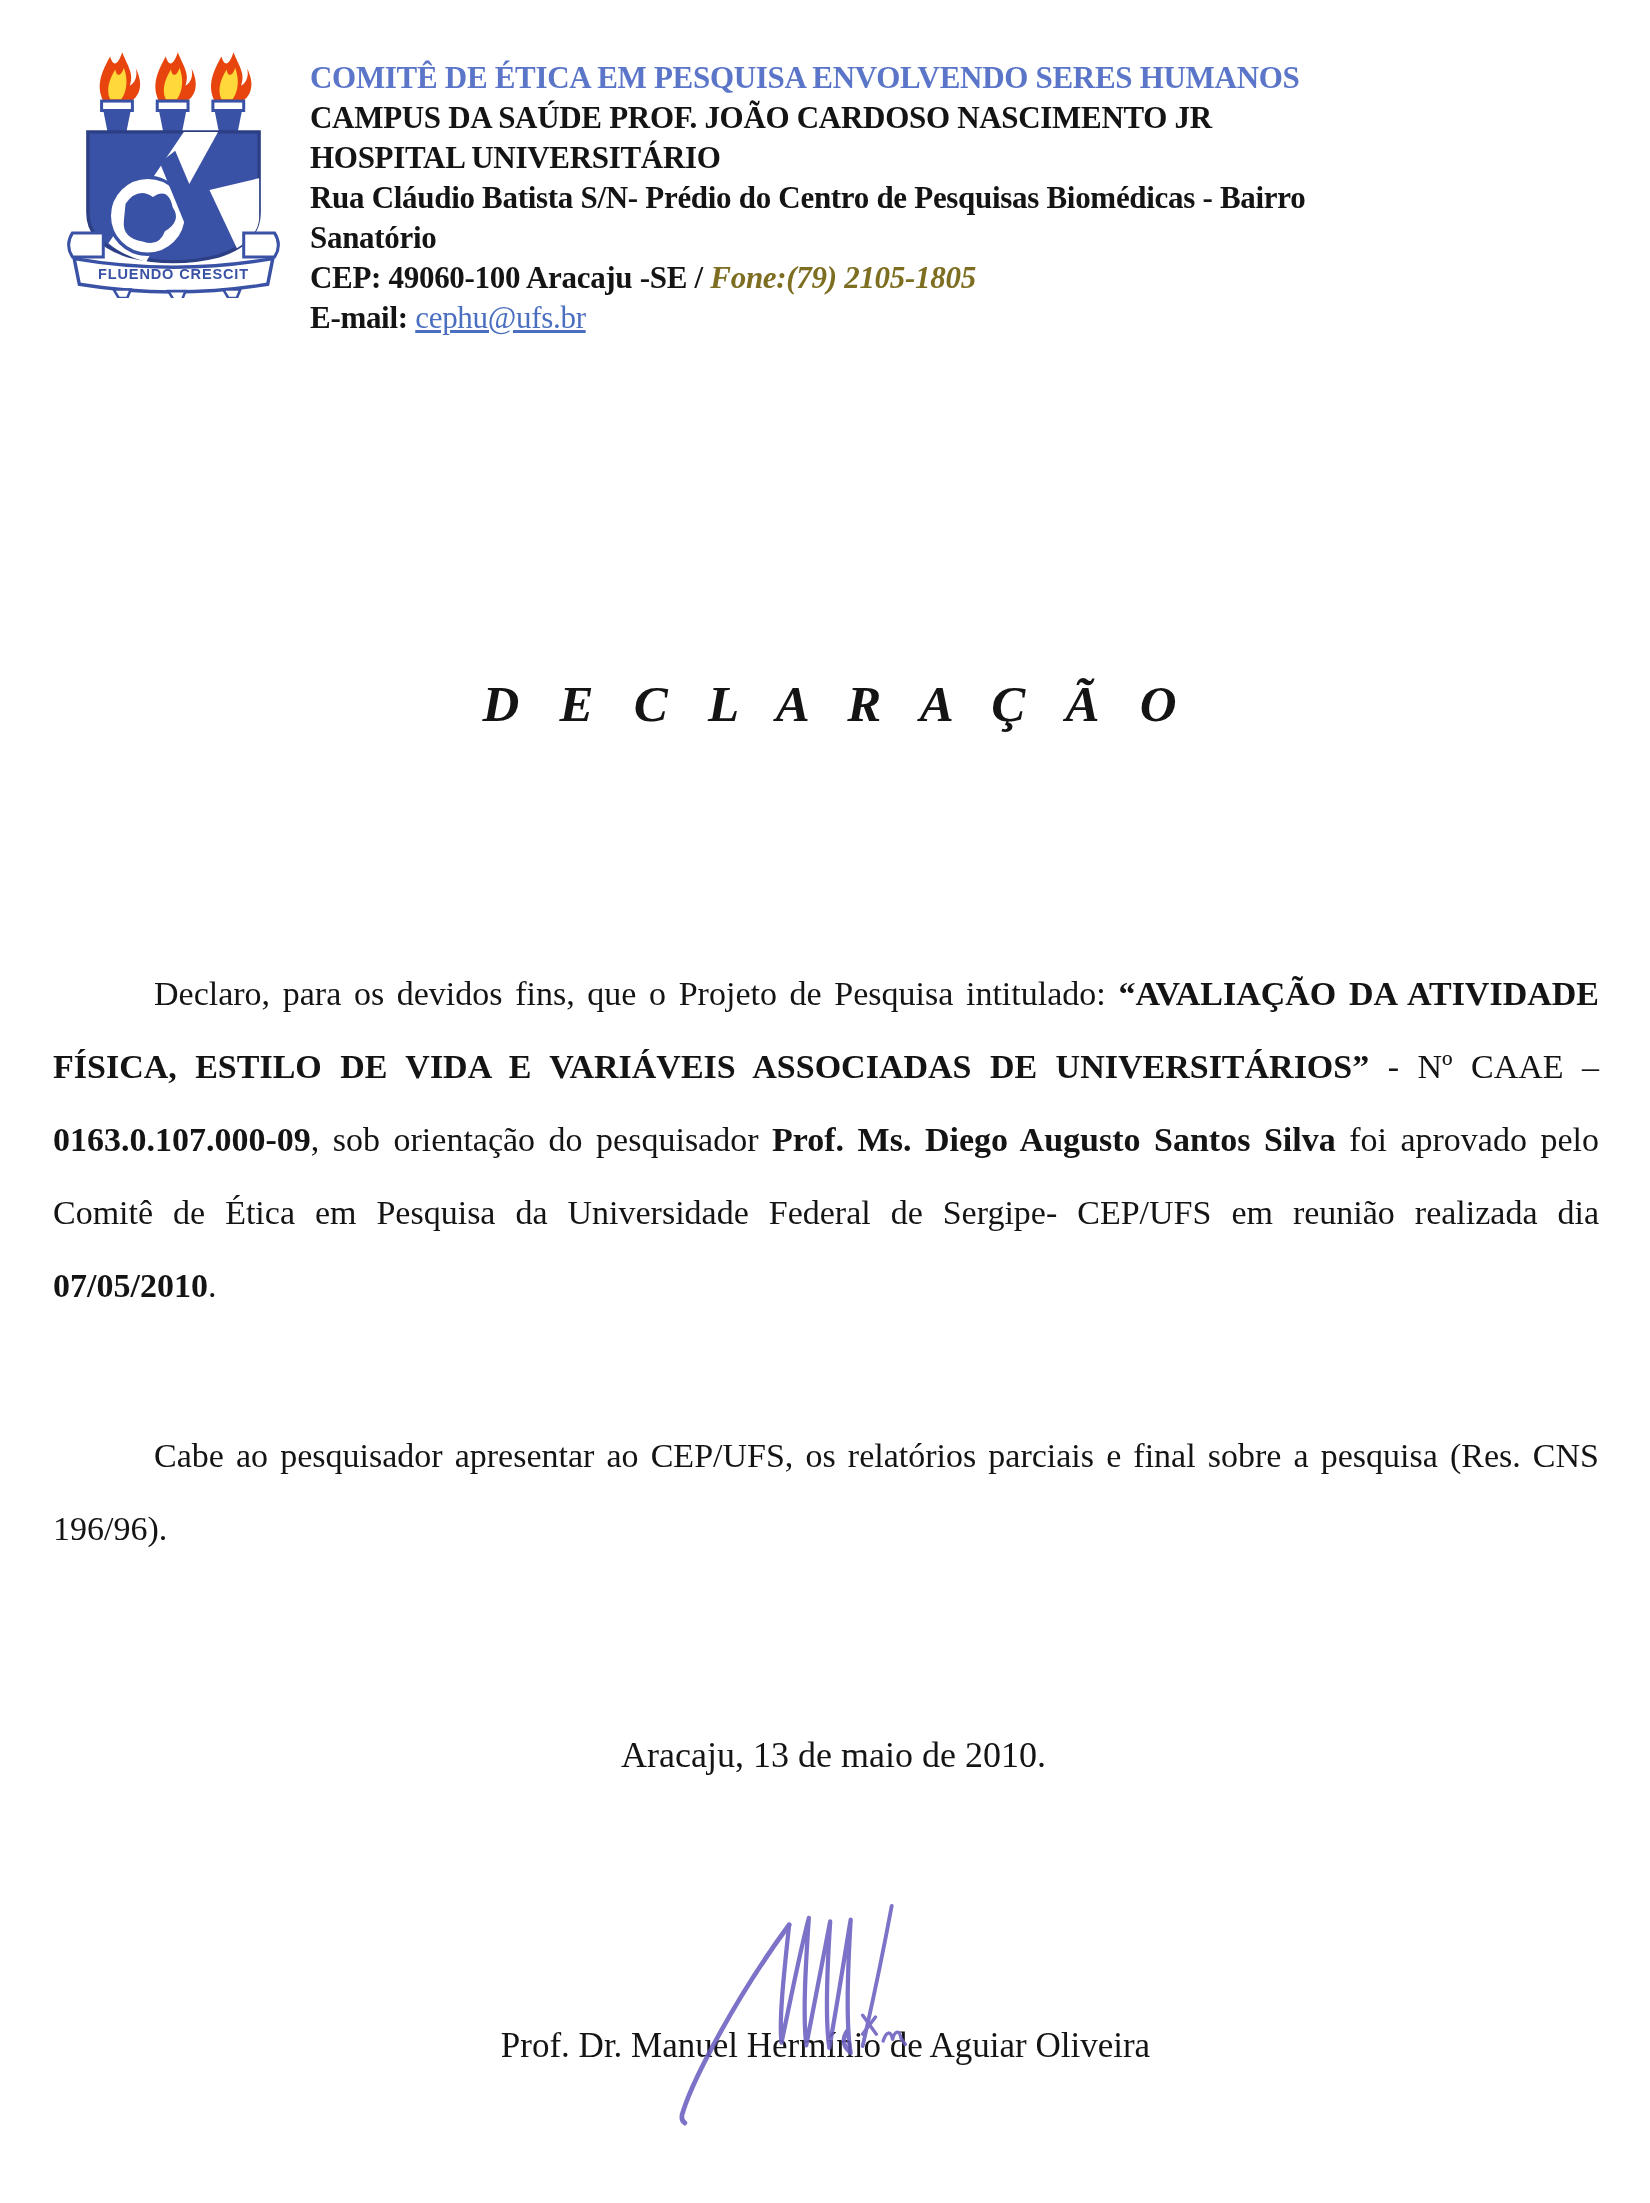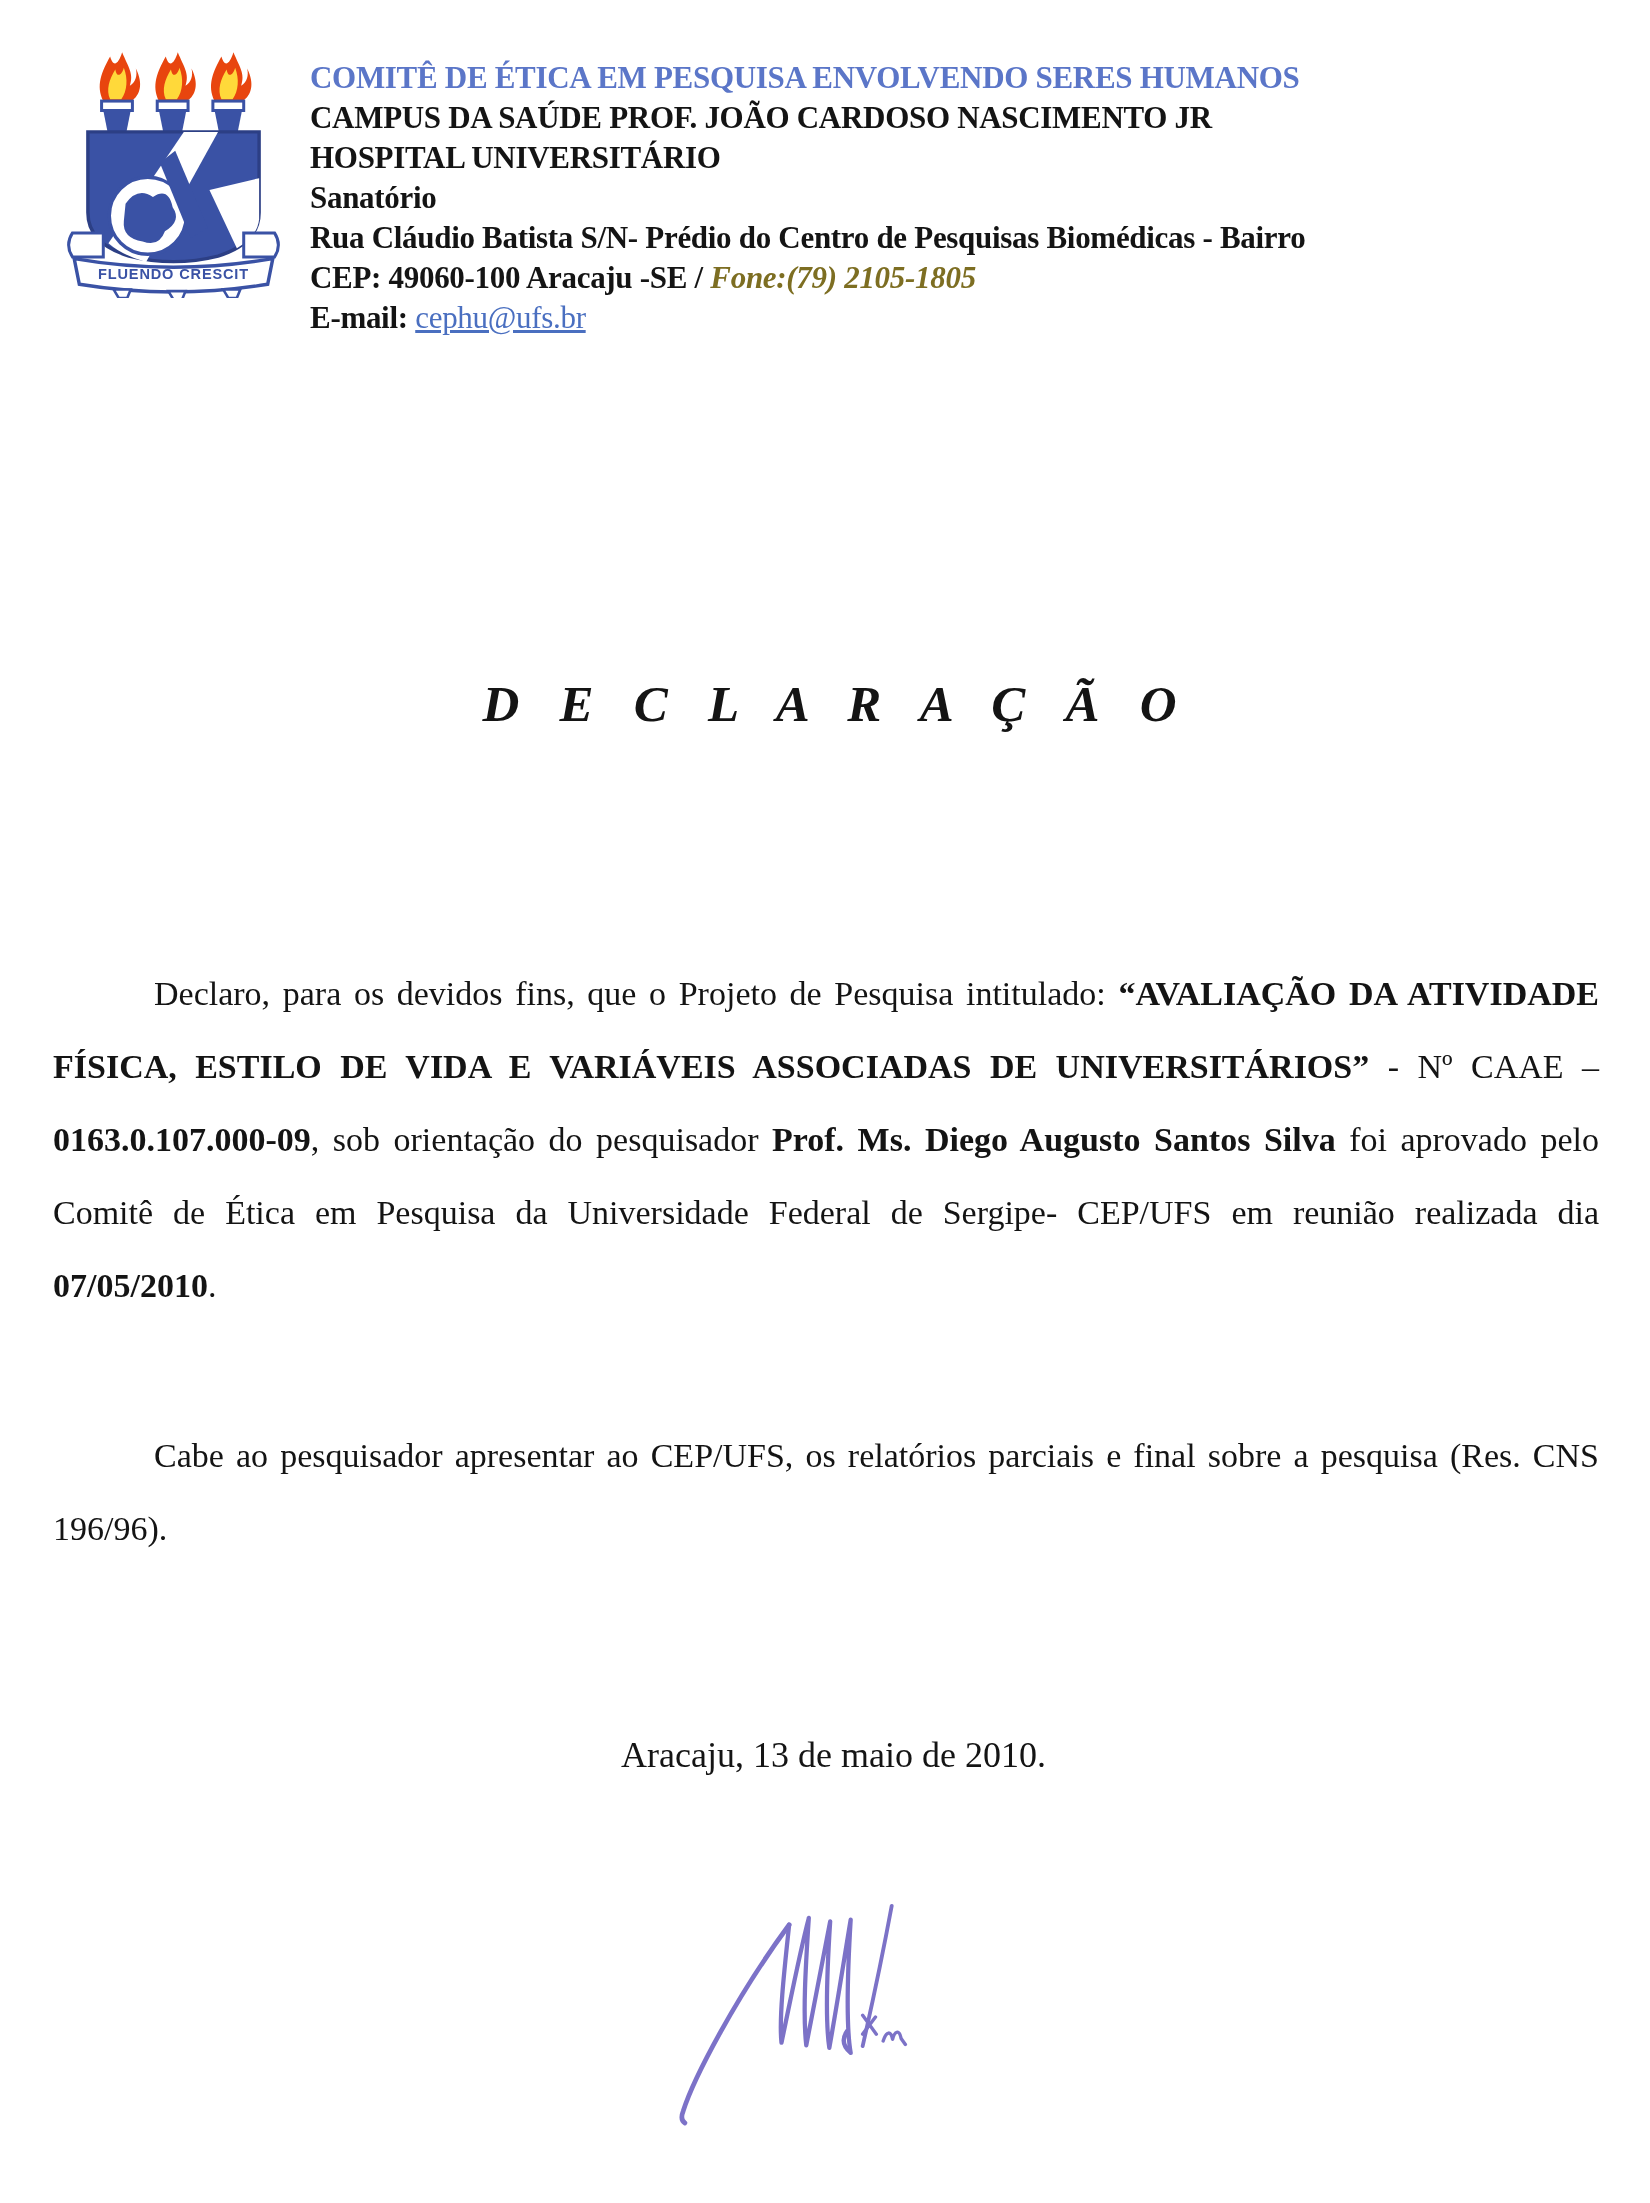--- a/index.html
+++ b/index.html
@@ -160,22 +160,22 @@
         <path d="M12 246 Q128 266 244 246 L238 276 Q128 294 18 276 Z" fill="#ffffff" stroke="#3a52a5" stroke-width="4"></path>
         <path d="M58 282 l6 10 h10 l4 -10 z M122 284 l6 10 h10 l4 -10 z M186 282 l6 10 h10 l4 -10 z" fill="#ffffff" stroke="#3a52a5" stroke-width="3"></path>
         <text x="128" y="270" text-anchor="middle" font-family="Liberation Sans, sans-serif" font-size="17" font-weight="bold" fill="#3a52a5" letter-spacing="1">FLUENDO CRESCIT</text>
       </g>
     </svg>
 
     <div class="head-lines">
       <div class="line-committee">COMITÊ DE ÉTICA EM PESQUISA ENVOLVENDO SERES HUMANOS</div>
       <div>CAMPUS DA SAÚDE PROF. JOÃO CARDOSO NASCIMENTO JR</div>
       <div>HOSPITAL UNIVERSITÁRIO</div>
+      <div>Rua Cláudio Batista S/N- Prédio do Centro de Pesquisas Biomédicas - Bairro</div>
       <div>Sanatório</div>
-      <div>Rua Cláudio Batista S/N- Prédio do Centro de Pesquisas Biomédicas - Bairro</div>
       <div><span>CEP: 49060-100 Aracaju -SE / </span><span class="phone-part">Fone:(79) 2105-1805</span></div>
       <div><span>E-mail: </span><a class="email-link">cephu@ufs.br</a></div>
     </div>
   </div>
 
   <div class="doc-title">D E C L A R A Ç Ã O</div>
 
   <p class="body-par par-1"><span>Declaro, para os devidos fins, que o Projeto de Pesquisa intitulado: </span><span class="b">“AVALIAÇÃO DA ATIVIDADE FÍSICA, ESTILO DE VIDA E VARIÁVEIS ASSOCIADAS DE UNIVERSITÁRIOS”</span><span> - Nº CAAE – </span><span class="b">0163.0.107.000-09</span><span>, sob orientação do pesquisador </span><span class="b">Prof. Ms. Diego Augusto Santos Silva</span><span> foi aprovado pelo Comitê de Ética em Pesquisa da Universidade Federal de Sergipe- CEP/UFS em reunião realizada dia </span><span class="b">07/05/2010</span><span>.</span></p>
 
   <p class="body-par par-2">Cabe ao pesquisador apresentar ao CEP/UFS, os relatórios parciais e final sobre a pesquisa (Res. CNS 196/96).</p>
@@ -196,15 +196,16 @@
                                C 220 96 218 152 224 186 q -14 -12 -4 -26"></path>
 
       <path stroke-width="4.5" d="M272 14 C 262 68 248 134 238 178"></path>
 
       <path stroke-width="4" d="M238 142 l 16 22 M 253 144 l -15 20"></path>
 
       <path stroke-width="4" d="M262 172 c 4 -12 9 -12 11 -2 c 3 -11 8 -11 10 -1 l 5 7"></path>
     </g>
   </svg>
 
+  <div class="sig-name">Prof. Dr. Manuel Hermínio de Aguiar Oliveira</div>
 
 </div>
 
 
 </body></html>

